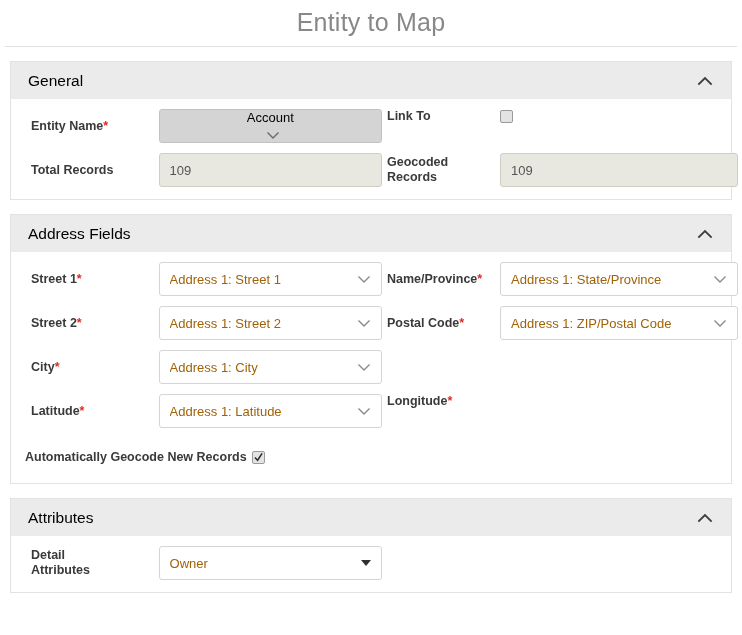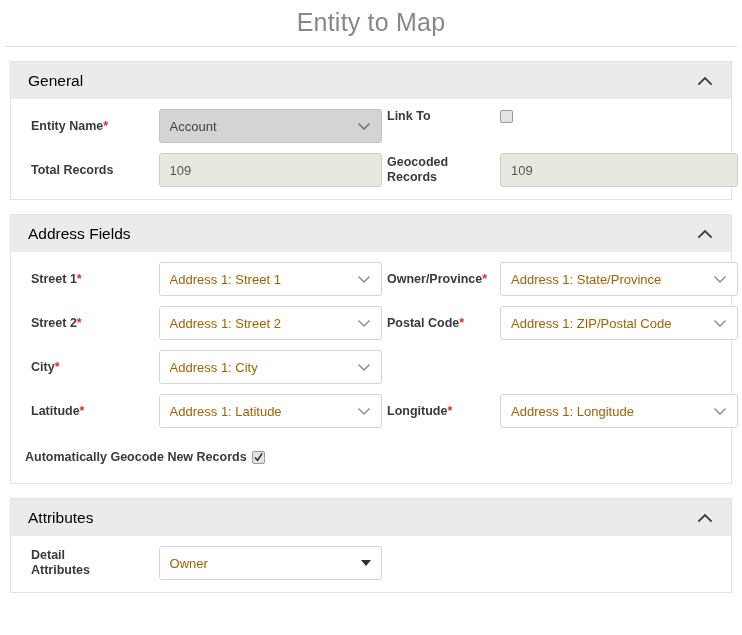--- a/index.html
+++ b/index.html
@@ -110,21 +110,22 @@
   .ctl-select .arrow {
     width: 14px; height: 14px;
     flex: none;
     margin-left: 6px;
   }
   .ctl-select .arrow svg { display: block; }
 
   .ctl-disabled {
     background: #d4d4d4;
     border-color: #c2c2c2;
-    color: #404040;
+    color: #000000;
+    flex-direction: column;
   }
   .ctl-readonly {
     background: #e9e8e0;
     border-color: #cfcec5;
     color: #555555;
   }
   .ctl-readonly-wide { width: 238px; }
 
   .ctl-triangle .tri {
     width: 0; height: 0;
@@ -242,21 +243,21 @@
         <div class="ctl ctl-select">
           <span class="val">Address 1: Street 1</span>
           <span class="arrow">
             <svg viewBox="0 0 14 14" width="14" height="14" aria-hidden="true">
                 <path d="M2 5 L7 10 L12 5" fill="none" stroke="#8a8a8a" stroke-width="1.4" stroke-linecap="square"></path>
               </svg>
           </span>
         </div>
       </div>
       <div class="col col-right">
-        <span class="lbl lbl-w-right"><span>Owner/Province</span><span class="req">*</span></span>
+        <span class="lbl lbl-w-right"><span>Name/Province</span><span class="req">*</span></span>
         <div class="ctl ctl-select">
           <span class="val">Address 1: State/Province</span>
           <span class="arrow">
             <svg viewBox="0 0 14 14" width="14" height="14" aria-hidden="true">
                 <path d="M2 5 L7 10 L12 5" fill="none" stroke="#8a8a8a" stroke-width="1.4" stroke-linecap="square"></path>
               </svg>
           </span>
         </div>
       </div>
     </div>
@@ -313,28 +314,20 @@
           <span class="val">Address 1: Latitude</span>
           <span class="arrow">
             <svg viewBox="0 0 14 14" width="14" height="14" aria-hidden="true">
                 <path d="M2 5 L7 10 L12 5" fill="none" stroke="#8a8a8a" stroke-width="1.4" stroke-linecap="square"></path>
               </svg>
           </span>
         </div>
       </div>
       <div class="col col-right">
         <span class="lbl lbl-w-right"><span>Longitude</span><span class="req">*</span></span>
-        <div class="ctl ctl-select">
-          <span class="val">Address 1: Longitude</span>
-          <span class="arrow">
-            <svg viewBox="0 0 14 14" width="14" height="14" aria-hidden="true">
-                <path d="M2 5 L7 10 L12 5" fill="none" stroke="#8a8a8a" stroke-width="1.4" stroke-linecap="square"></path>
-              </svg>
-          </span>
-        </div>
       </div>
     </div>
 
     <div class="autogeo">
       <span class="lbl">Automatically Geocode New Records</span>
       <span class="checkbox checked">
         <svg class="tick" viewBox="0 0 10 10" aria-hidden="true">
             <path d="M1 5 L4 8 L9 0.5" fill="none" stroke="#2b2b2b" stroke-width="1.7"></path>
           </svg>
       </span>

